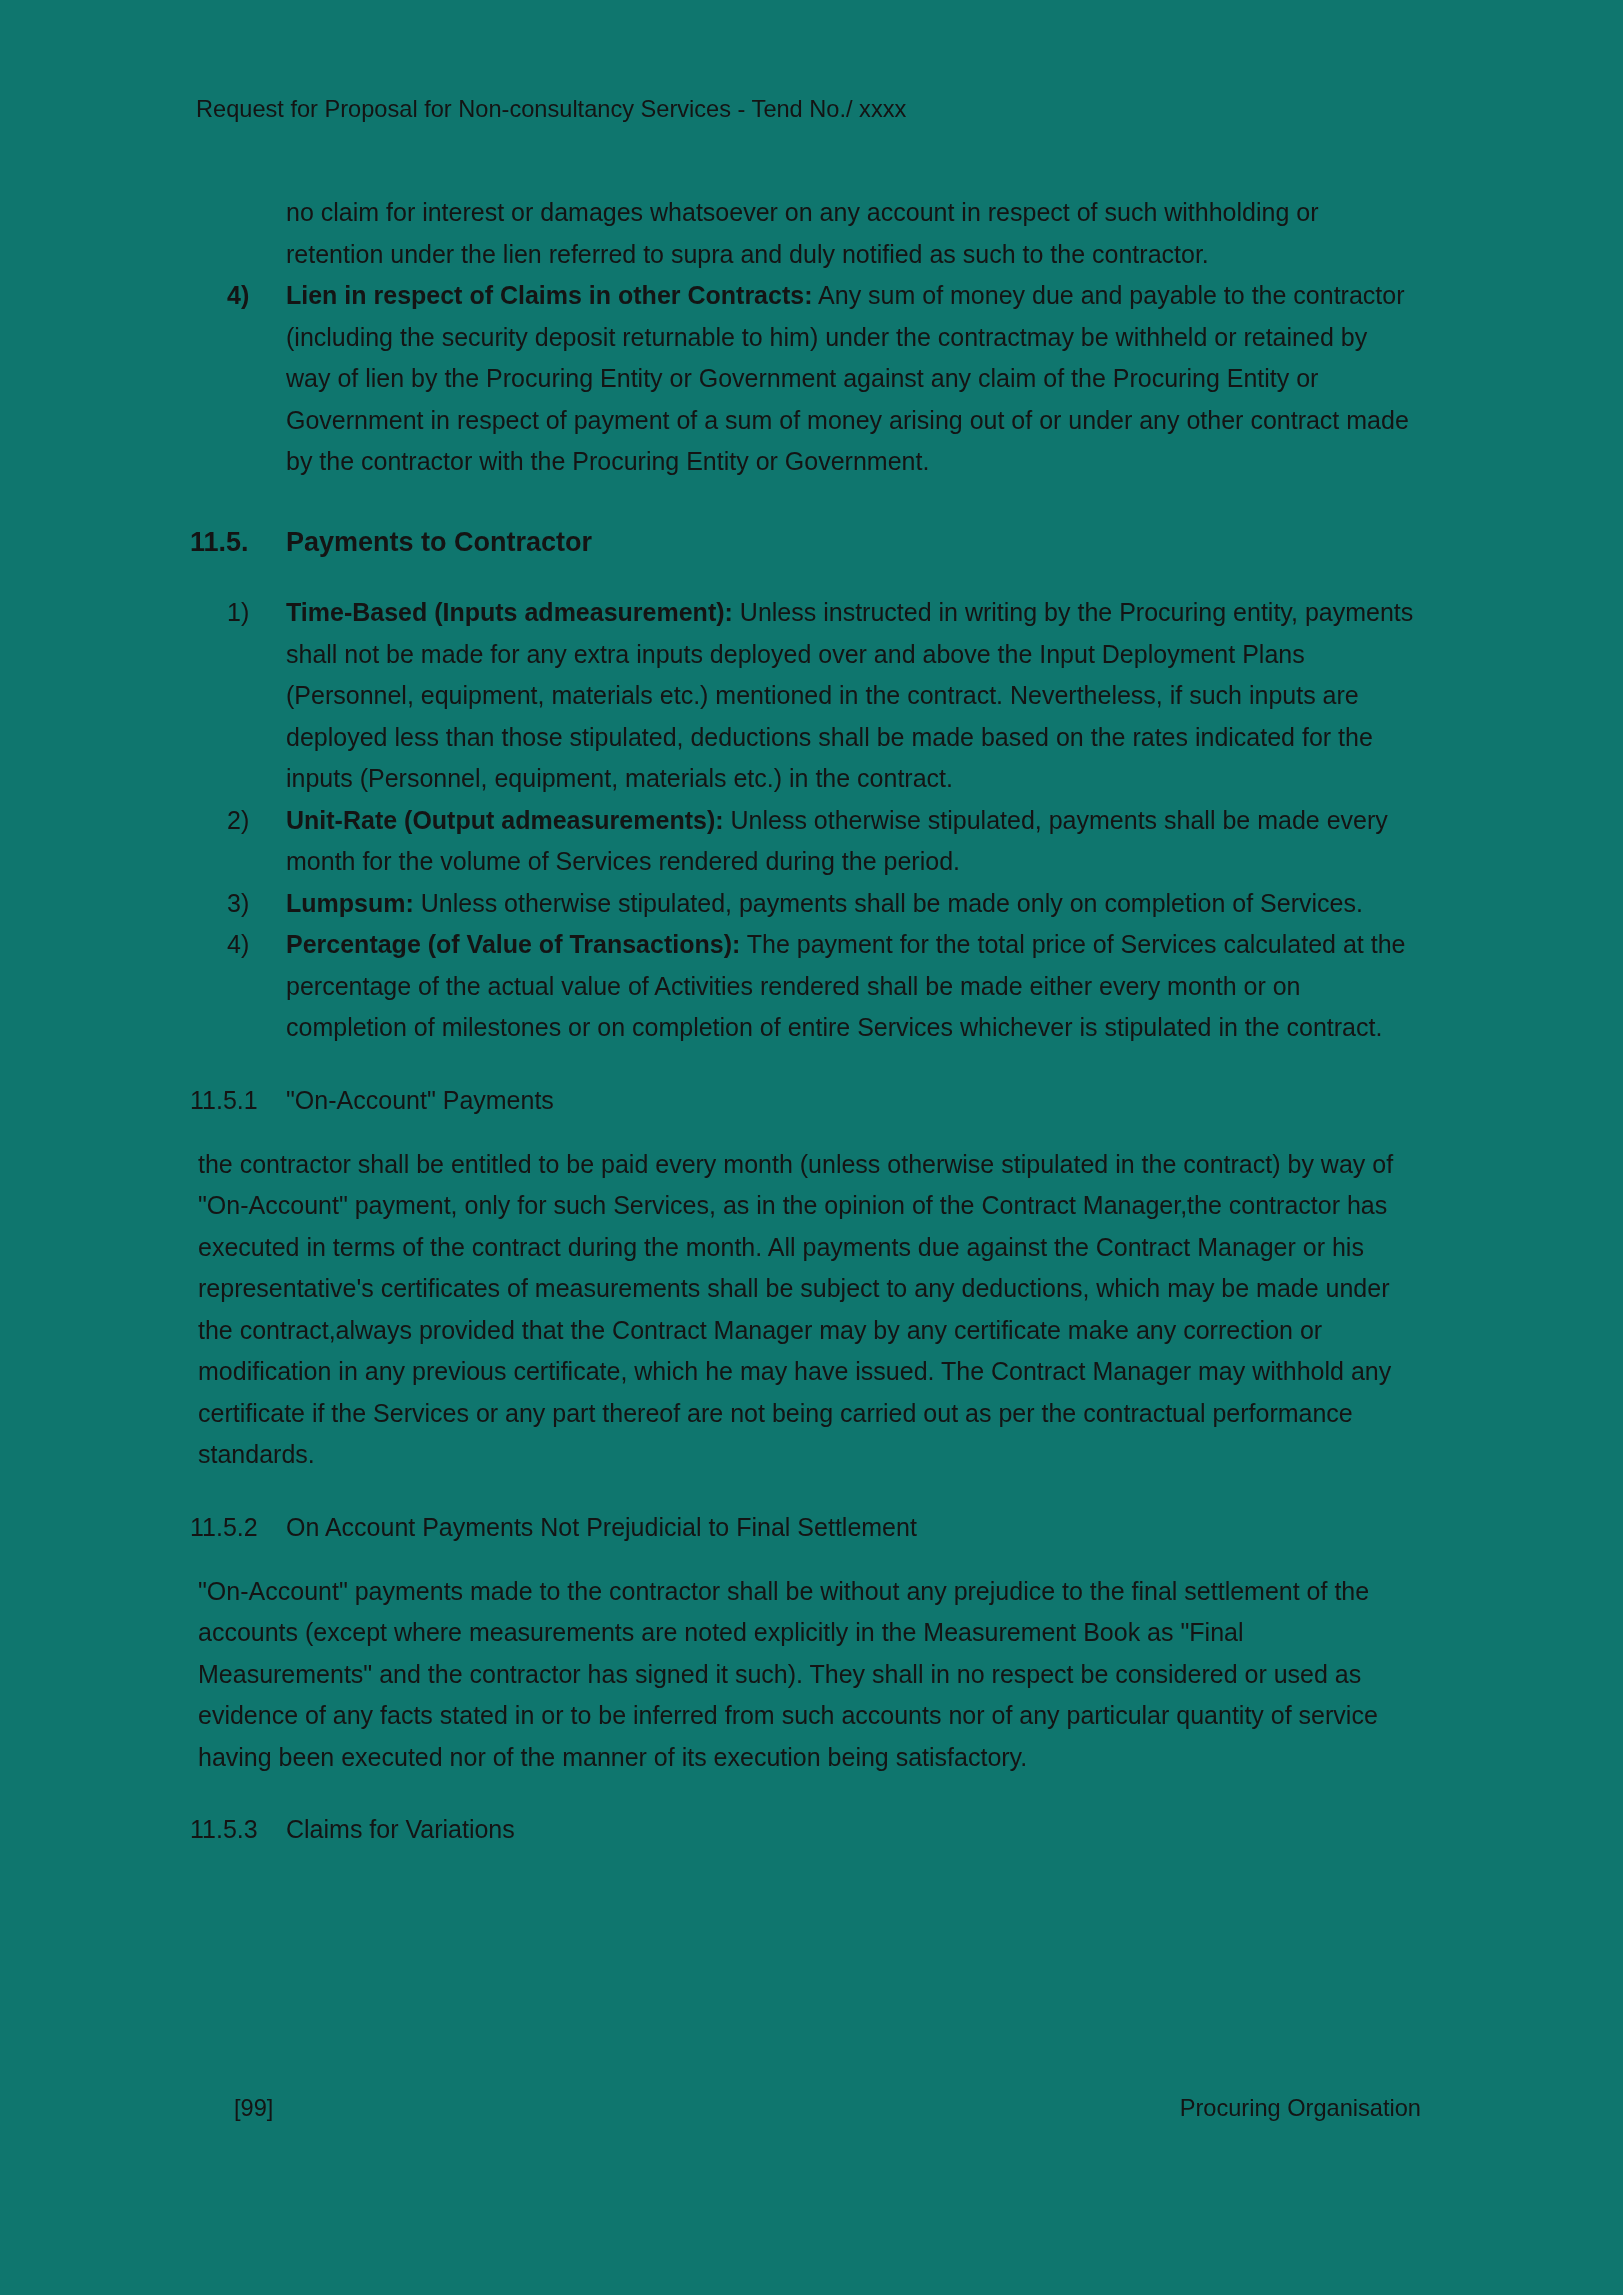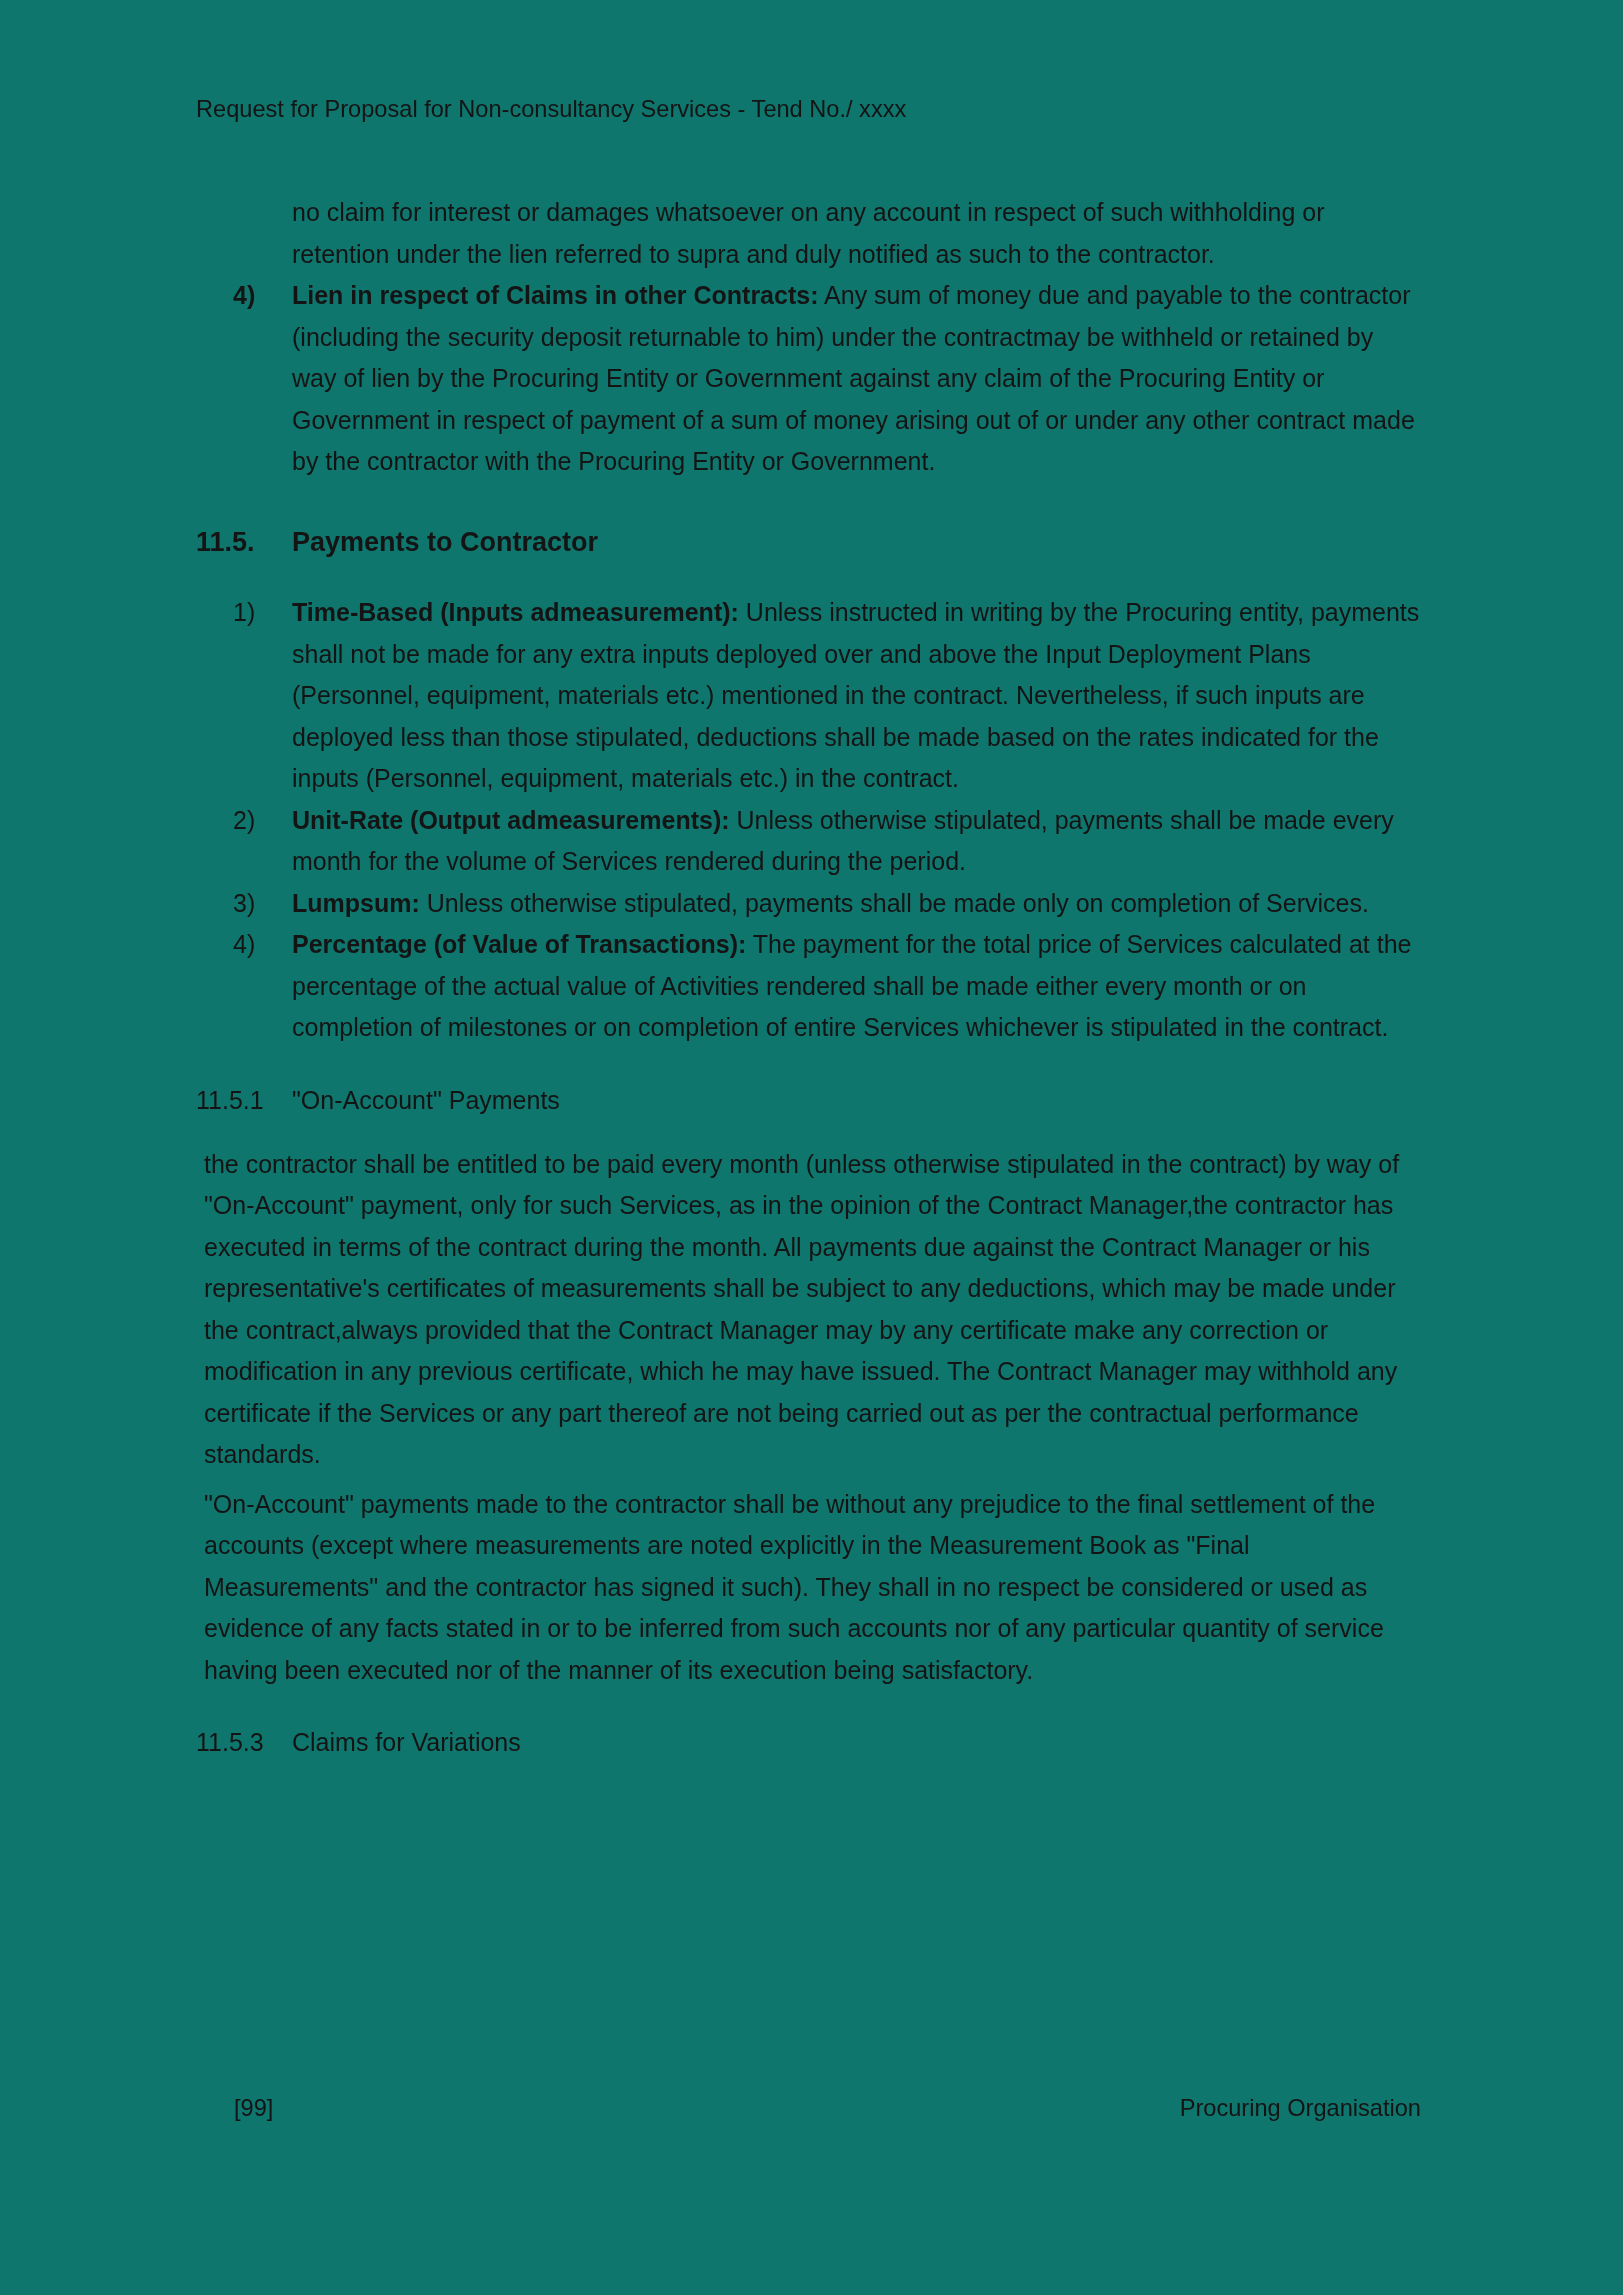--- a/index.html
+++ b/index.html
@@ -20,21 +20,21 @@
     position: absolute;
     top: 93px;
     left: 196px;
     font-size: 23.6px;
     line-height: 1.4;
     color: #141414;
   }
   .content {
     position: absolute;
     top: 192px;
-    left: 196px;
+    left: 190px;
     width: 1225px;
     font-size: 25px;
     line-height: 1.66;
   }
   .indented { padding-left: 96px; }
   .list-item {
     position: relative;
     padding-left: 96px;
   }
   .list-item .num {
@@ -113,20 +113,24 @@
       <span class="num">4)</span>
       <span class="bold">Percentage (of Value of Transactions):</span><span> The payment for the total price of Services calculated at the percentage of the actual value of Activities rendered shall be made either every month or on completion of milestones or on completion of entire Services whichever is stipulated in the contract.</span>
     </div>
 
     <div class="subsection-heading">
       <span class="h-num">11.5.1</span>
       <span>"On-Account" Payments</span>
     </div>
     <p class="body-para">the contractor shall be entitled to be paid every month (unless otherwise stipulated in the contract) by way of "On-Account" payment, only for such Services, as in the opinion of the Contract Manager,the contractor has executed in terms of the contract during the month. All payments due against the Contract Manager or his representative's certificates of measurements shall be subject to any deductions, which may be made under the contract,always provided that the Contract Manager may by any certificate make any correction or modification in any previous certificate, which he may have issued. The Contract Manager may withhold any certificate if the Services or any part thereof are not being carried out as per the contractual performance standards.</p>
 
+    <div class="subsection-heading">
+      <span class="h-num">11.5.2</span>
+      <span>On Account Payments Not Prejudicial to Final Settlement</span>
+    </div>
     <p class="body-para">"On-Account" payments made to the contractor shall be without any prejudice to the final settlement of the accounts (except where measurements are noted explicitly in the Measurement Book as "Final Measurements" and the contractor has signed it such). They shall in no respect be considered or used as evidence of any facts stated in or to be inferred from such accounts nor of any particular quantity of service having been executed nor of the manner of its execution being satisfactory.</p>
 
     <div class="subsection-heading">
       <span class="h-num">11.5.3</span>
       <span>Claims for Variations</span>
     </div>
 
   </div>
 
   <div class="footer">

